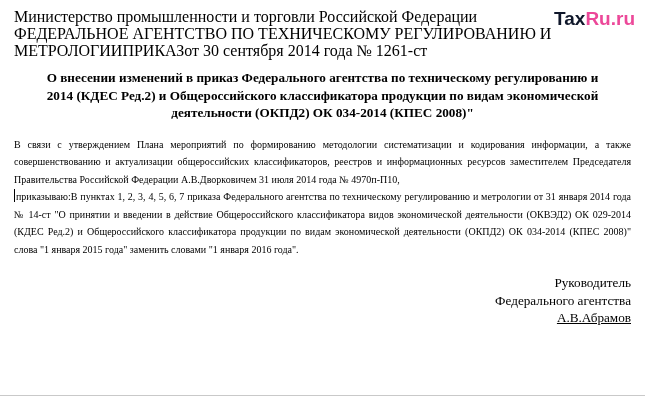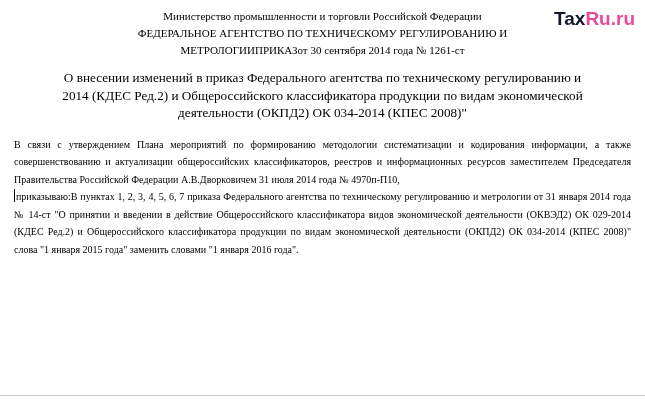--- a/index.html
+++ b/index.html
@@ -31,33 +31,33 @@
     font-weight: bold;
     color: #d8d8d8;
     letter-spacing: 0px;
     z-index: 5;
     user-select: none;
   }
   .watermark .tax { color: #0f172a; }
   .watermark .ru { color: #ec4899; }
 
   .head-block {
-    text-align: center;
-    font-size: 11px;
+    font-size: 16px;
     line-height: 17px;
   }
   .head-line-1 { }
   .head-line-2 { }
   .head-line-3 { }
 
   .title-block {
     margin-top: 10px;
     text-align: center;
     font-size: 13.2px;
     line-height: 17.5px;
+    font-weight: bold;
   }
   .title-block .line { display: block; }
 
   .body-block {
     margin-top: 14px;
     font-size: 10px;
     line-height: 17.5px;
     text-align: justify;
   }
   .body-block p {
@@ -115,18 +115,23 @@
     <span class="line">О внесении изменений в приказ Федерального агентства по техническому регулированию и</span>
     <span class="line">2014 (КДЕС Ред.2) и Общероссийского классификатора продукции по видам экономической</span>
     <span class="line">деятельности (ОКПД2) ОК 034-2014 (КПЕС 2008)"</span>
   </div>
 
   <div class="body-block">
     <p>В связи с утверждением Плана мероприятий по формированию методологии систематизации и кодирования информации, а также совершенствованию и актуализации общероссийских классификаторов, реестров и информационных ресурсов заместителем Председателя Правительства Российской Федерации А.В.Дворковичем 31 июля 2014 года № 4970п-П10,</p>
     <p class="para2"><span class="cursor"></span><span>приказываю:В пунктах 1, 2, 3, 4, 5, 6, 7 приказа Федерального агентства по техническому регулированию и метрологии от 31 января 2014 года № 14-ст "О принятии и введении в действие Общероссийского классификатора видов экономической деятельности (ОКВЭД2) ОК 029-2014 (КДЕС Ред.2) и Общероссийского классификатора продукции по видам экономической деятельности (ОКПД2) ОК 034-2014 (КПЕС 2008)" слова "1 января 2015 года" заменить словами "1 января 2016 года".</span></p>
   </div>
 
+  <div class="sign-block">
+    <span class="line">Руководитель</span>
+    <span class="line">Федерального агентства</span>
+    <span class="line name">А.В.Абрамов</span>
+  </div>
 
   <div class="hr-wrap">
     <hr class="hr">
   </div>
 
 </div>
 
 </body></html>

